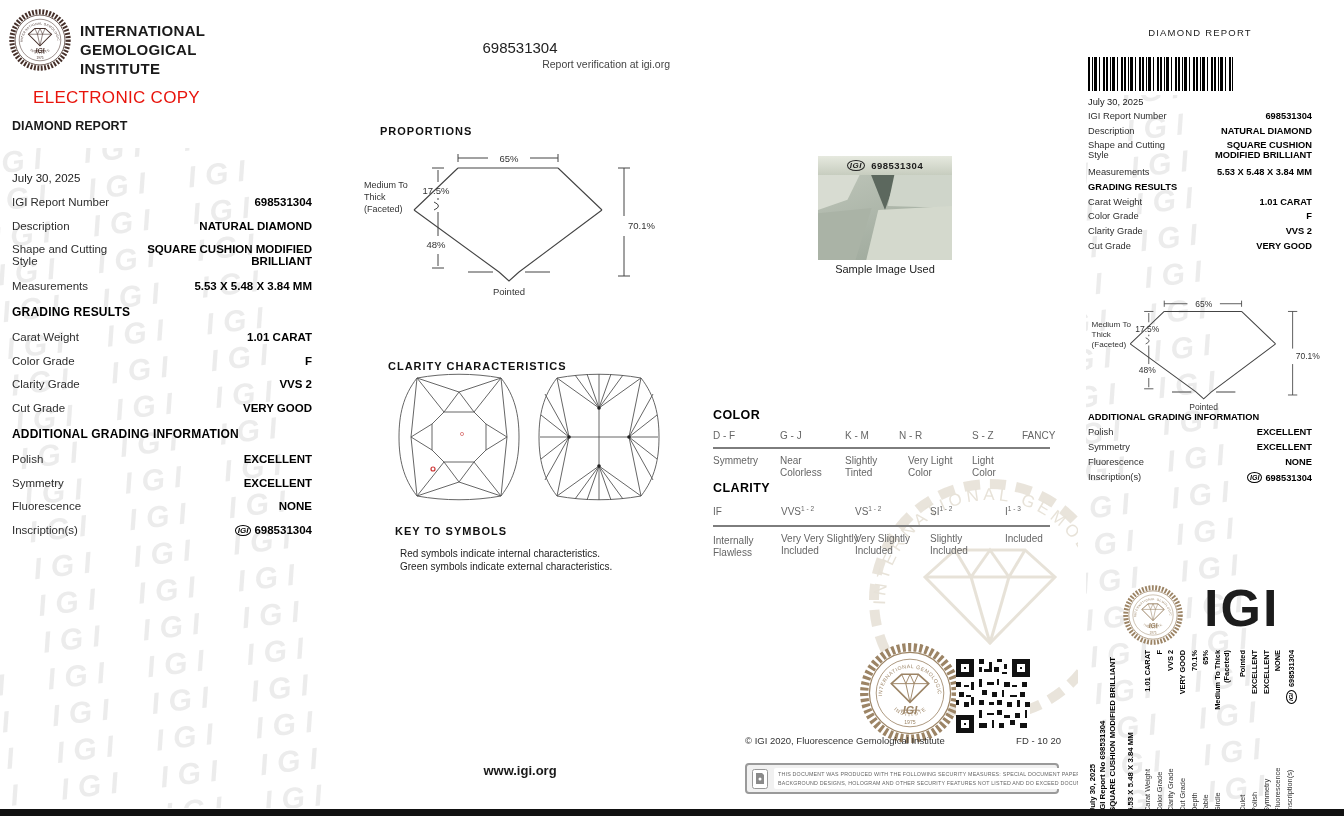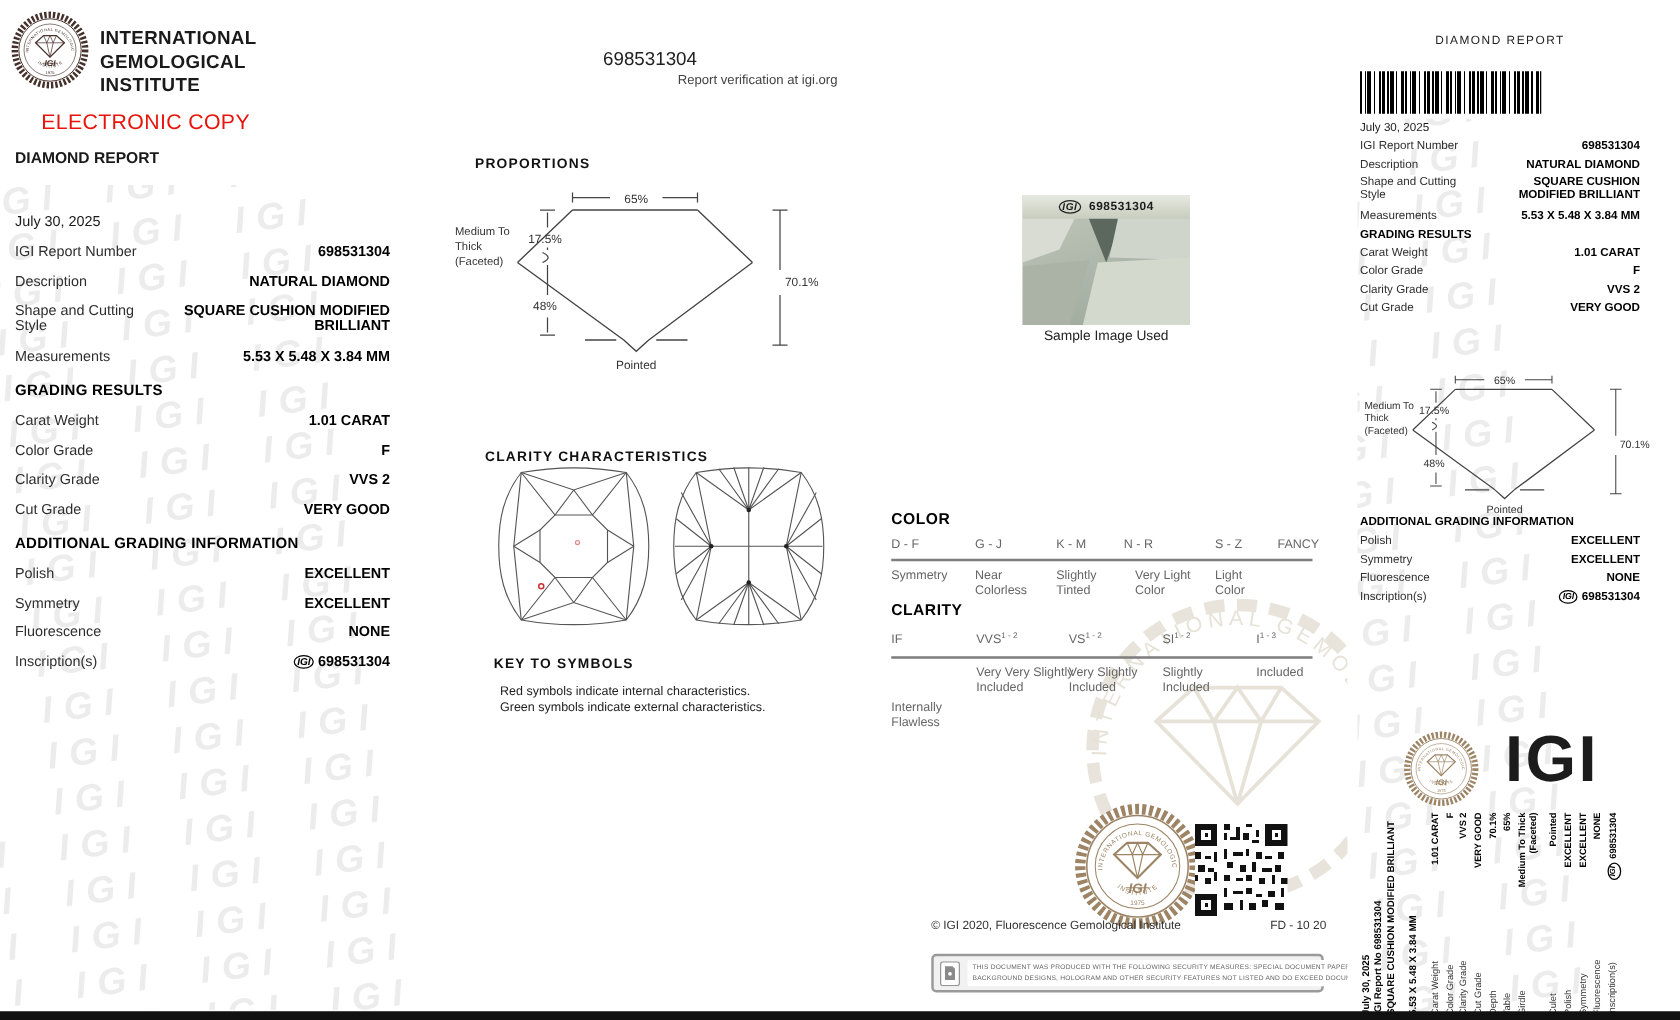--- a/index.html
+++ b/index.html
@@ -227,20 +227,21 @@
     <circle cx="176" cy="69" r="1.8" fill="#222"></circle>
     <circle cx="236" cy="69" r="1.8" fill="#222"></circle>
     <circle cx="69" cy="66" r="1.6" fill="none" stroke="#e08a8a" stroke-width="1"></circle>
     <circle cx="40" cy="101" r="2" fill="none" stroke="#cc3333" stroke-width="1.2"></circle>
   </svg>
 
   <div class="abs mid-title" style="left:395px;top:525px">KEY TO SYMBOLS</div>
   <div class="abs key-line" style="left:400px;top:547px">Red symbols indicate internal characteristics.</div>
   <div class="abs key-line" style="left:400px;top:560px">Green symbols indicate external characteristics.</div>
 
+  <div class="abs c-web">www.igi.org</div>
 
   <svg class="abs" style="left:845px;top:455px;opacity:.55" width="290" height="290" viewBox="0 0 290 290">
     <circle cx="145" cy="145" r="116" fill="none" stroke="#d8cfbf" stroke-width="10" stroke-dasharray="16 10"></circle>
     <path id="wmArc" d="M40,150 A105,105 0 0 1 250,150" fill="none"></path>
     <text font-size="17" letter-spacing="4" fill="#d5ccba"><textPath href="#wmArc">INTERNATIONAL GEMOLOGICAL</textPath></text>
     <g fill="none" stroke="#d5ccba" stroke-width="3">
       <path d="M80,122 L110,95 L180,95 L210,122 L145,188 Z"></path>
       <path d="M80,122 H210 M110,95 L126,122 L145,95 L164,122 L180,95 M126,122 L145,188 M164,122 L145,188"></path>
     </g>
   </svg>
@@ -269,21 +270,21 @@
   <div class="g-desc" style="left:908px;top:455px;width:54px">Very Light Color</div>
   <div class="g-desc" style="left:972px;top:455px;width:40px">Light Color</div>
 
   <div class="abs scale-title" style="left:713px;top:481px">CLARITY</div>
   <div class="g-item" style="left:713px;top:505px"><span>IF</span><sup></sup></div>
   <div class="g-item" style="left:781px;top:505px"><span>VVS</span><sup>1 - 2</sup></div>
   <div class="g-item" style="left:855px;top:505px"><span>VS</span><sup>1 - 2</sup></div>
   <div class="g-item" style="left:930px;top:505px"><span>SI</span><sup>1 - 2</sup></div>
   <div class="g-item" style="left:1005px;top:505px"><span>I</span><sup>1 - 3</sup></div>
   <div class="rule" style="top:525px"></div>
-  <div class="g-desc" style="left:713px;top:561px;width:52px">Internally Flawless</div>
+  <div class="g-desc" style="left:713px;top:535px;width:52px">Internally Flawless</div>
   <div class="g-desc" style="left:781px;top:533px;width:78px">Very Very Slightly Included</div>
   <div class="g-desc" style="left:855px;top:533px;width:80px">Very Slightly Included</div>
   <div class="g-desc" style="left:930px;top:533px;width:48px">Slightly Included</div>
   <div class="g-desc" style="left:1005px;top:533px;width:50px">Included</div>
 
   <svg class="abs" style="left:858px;top:641px;color:#9c8465" width="104" height="104">
       <use href="#sealSym"></use>
     </svg>
 
   <svg class="abs" style="left:956px;top:659px" width="74" height="74" viewBox="0 0 29 29" shape-rendering="crispEdges">

